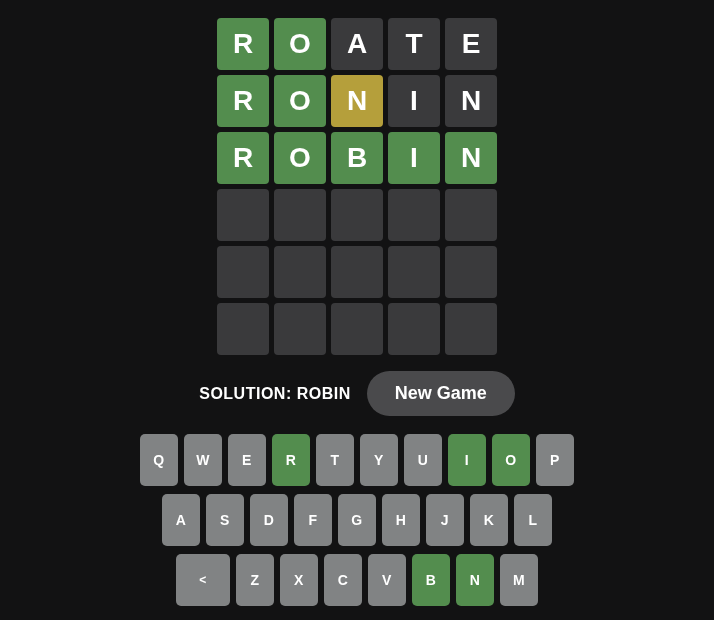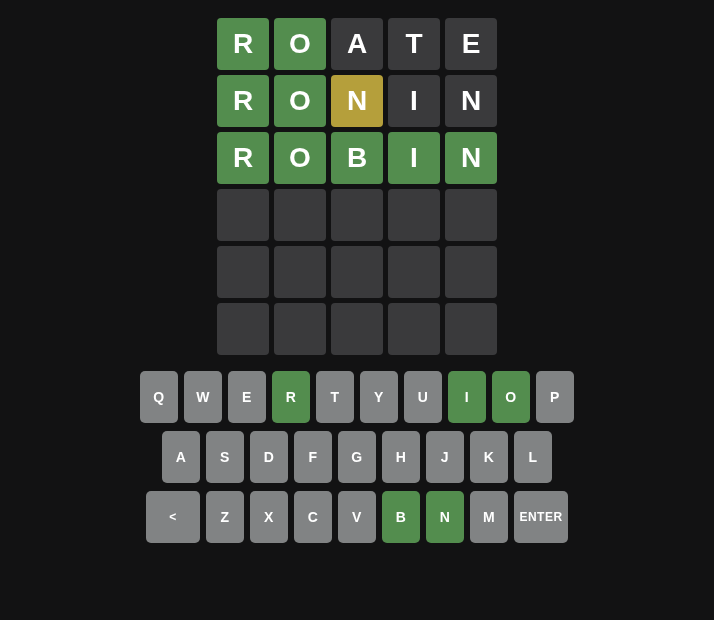--- a/index.html
+++ b/index.html
@@ -132,20 +132,24 @@
       <div class="tile tile-empty"></div>
       <div class="tile tile-empty"></div>
       <div class="tile tile-empty"></div>
       <div class="tile tile-empty"></div>
       <div class="tile tile-empty"></div>
       <div class="tile tile-empty"></div>
       <div class="tile tile-empty"></div>
       <div class="tile tile-empty"></div>
     </div>
 
+  <div class="solution-row">
+    <span class="solution-text">SOLUTION: ROBIN</span>
+    <button class="new-game-btn">New Game</button>
+  </div>
 
   <div class="keyboard" id="keyboard">
       <div class="keyboard-row">
         <div class="key">Q</div>
         <div class="key">W</div>
         <div class="key">E</div>
         <div class="key key-green">R</div>
         <div class="key">T</div>
         <div class="key">Y</div>
         <div class="key">U</div>
@@ -166,16 +170,15 @@
       </div>
       <div class="keyboard-row">
         <div class="key key-wide">&lt;</div>
         <div class="key">Z</div>
         <div class="key">X</div>
         <div class="key">C</div>
         <div class="key">V</div>
         <div class="key key-green">B</div>
         <div class="key key-green">N</div>
         <div class="key">M</div>
-        <div class="key key-wide">ENTER</div>
       </div>
     </div>
 </div>
 
 </body></html>

